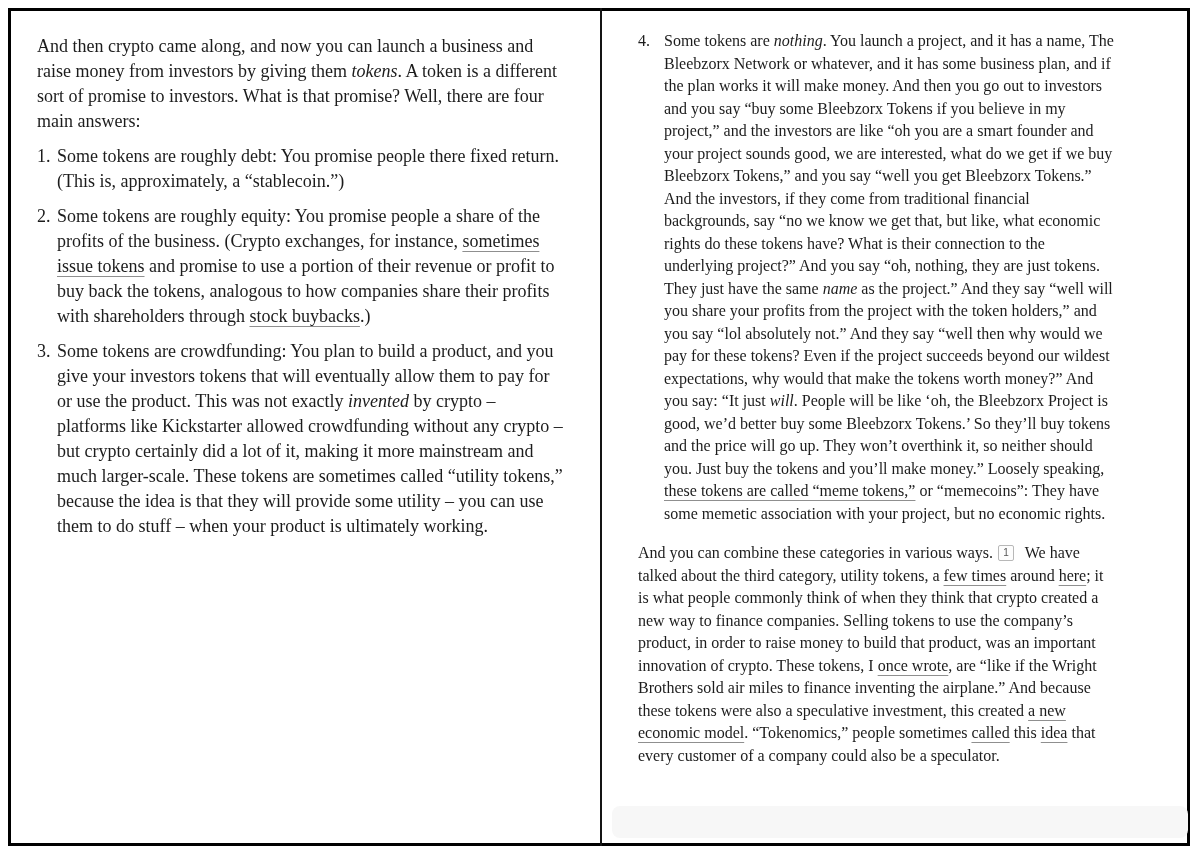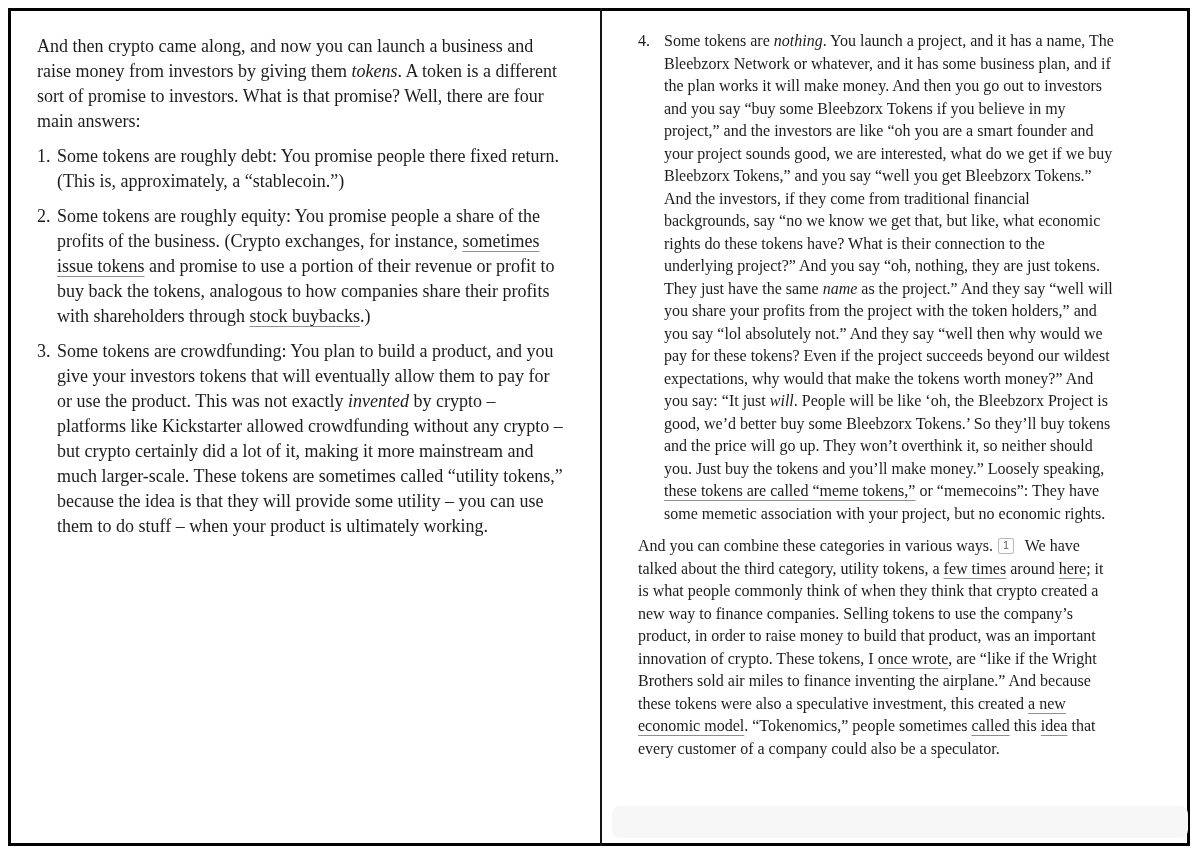--- a/index.html
+++ b/index.html
@@ -51,21 +51,21 @@
     line-height: 25px;
     margin-top: 6px;
   }
   .col-right {
     left: 638px; top: 30px;
     width: 478px;
     font-size: 16px;
     line-height: 22.5px;
   }
   .para { margin: 0 0 10px 0; }
-  .closing { margin-top: 10px; margin-bottom: 0; }
+  .closing { margin-top: 17px; margin-bottom: 0; }
   .list-item {
     display: flex;
     margin: 0 0 10px 0;
   }
   .list-item:last-child { margin-bottom: 0; }
   .col-left .num { flex: 0 0 20px; }
   .col-right .num { flex: 0 0 26px; }
   .item-body { flex: 1 1 auto; }
   .seg-link {
     color: inherit;

